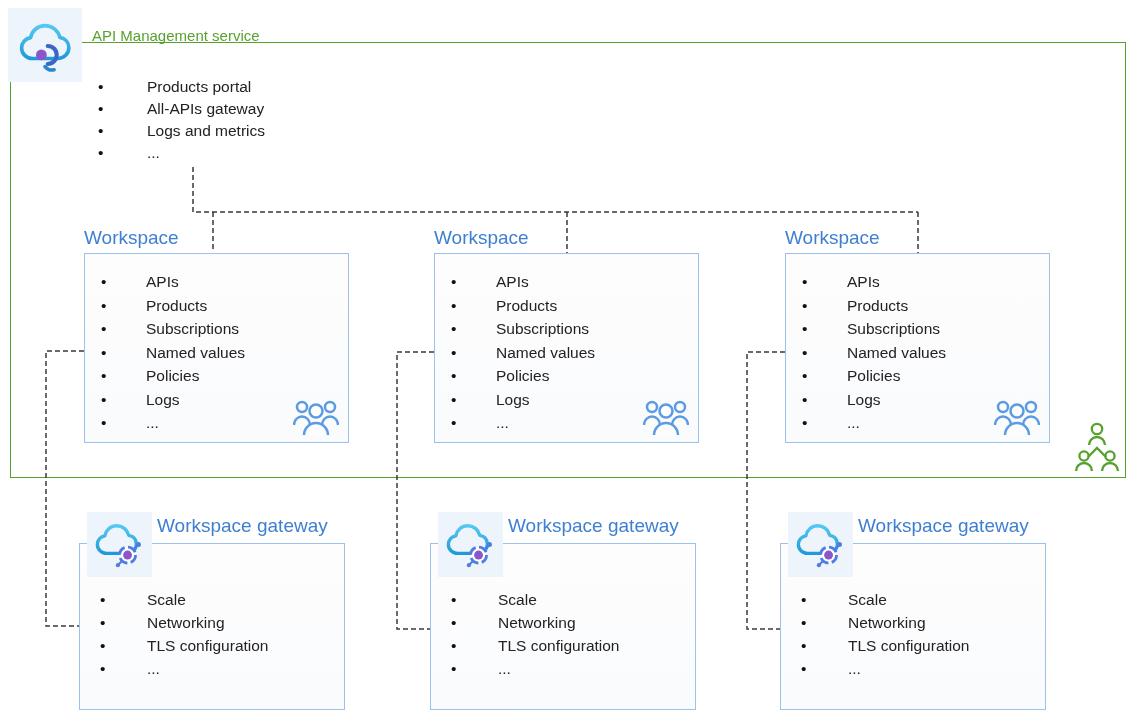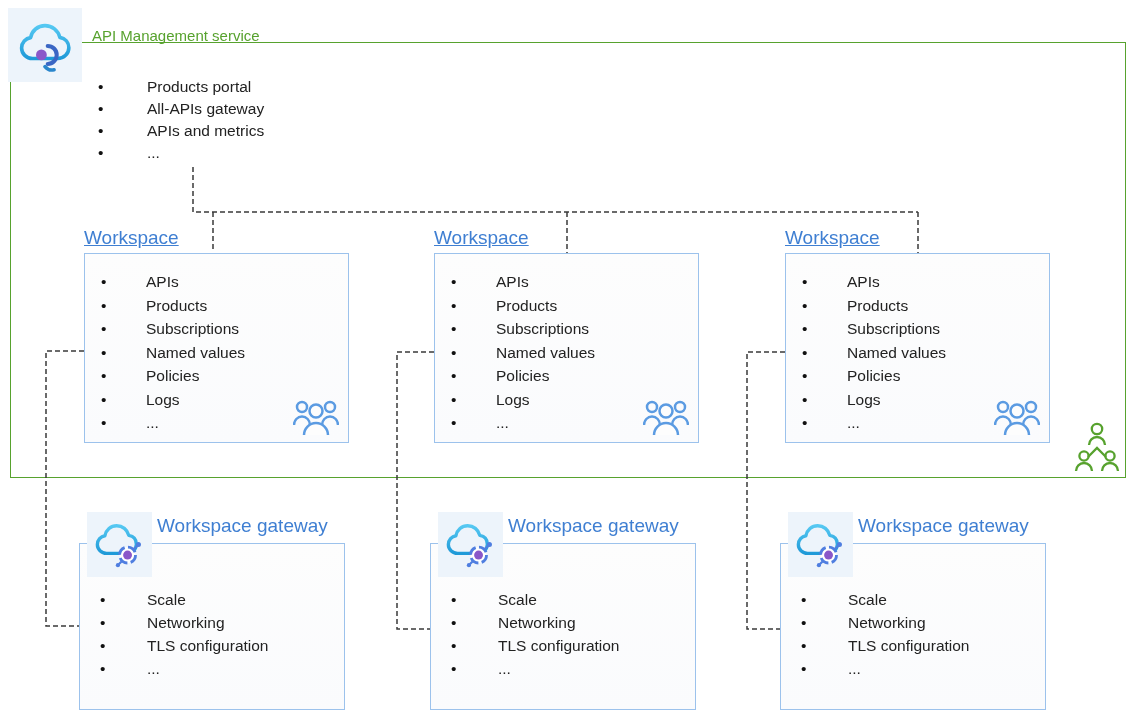--- a/index.html
+++ b/index.html
@@ -24,21 +24,21 @@
   ul.feature-list{list-style:none;}
   ul.feature-list li{display:flex;color:var(--text);font-size:15.5px;}
   ul.feature-list .b{display:inline-block;flex:0 0 auto;color:#111;}
 
   .service-list{position:absolute;left:82px;top:76px;z-index:2;}
   .service-list li{line-height:22px;}
   .service-list li{padding-left:16px;}
   .service-list .b{width:49px;}
 
   .ws-group{position:absolute;top:227px;width:265px;z-index:2;}
-  .ws-label{font-size:19px;color:var(--blue-label);white-space:nowrap;text-decoration:underline;}
+  .ws-label{font-size:19px;color:var(--blue-label);white-space:nowrap;}
   .ws-box{position:absolute;top:26px;left:0;width:265px;height:190px;
     border:1.5px solid var(--box-border);background:linear-gradient(180deg,#fdfdfd,#fafbfd);}
   .ws-box ul{padding:16px 0 0 16px;}
   .ws-box li{line-height:23.5px;}
   .ws-box .b{width:45px;}
   .team-icon{position:absolute;right:9px;bottom:6px;}
 
   .gw-group{position:absolute;top:512px;width:266px;height:198px;z-index:2;}
   .gw-icon-square{position:absolute;left:8px;top:0;width:65px;height:65px;z-index:3;}
   .gw-label{position:absolute;left:78px;top:3px;font-size:19px;color:var(--blue-label);white-space:nowrap;}
@@ -83,21 +83,21 @@
       <li>
         <span class="b">•</span>
         <span>Products portal</span>
       </li>
       <li>
         <span class="b">•</span>
         <span>All-APIs gateway</span>
       </li>
       <li>
         <span class="b">•</span>
-        <span>APIs and metrics</span>
+        <span>Logs and metrics</span>
       </li>
       <li>
         <span class="b">•</span>
         <span>...</span>
       </li>
     </ul>
 
   <div class="ws-group" style="left:84px">
     <div class="ws-label">Workspace</div>
     <div class="ws-box">

